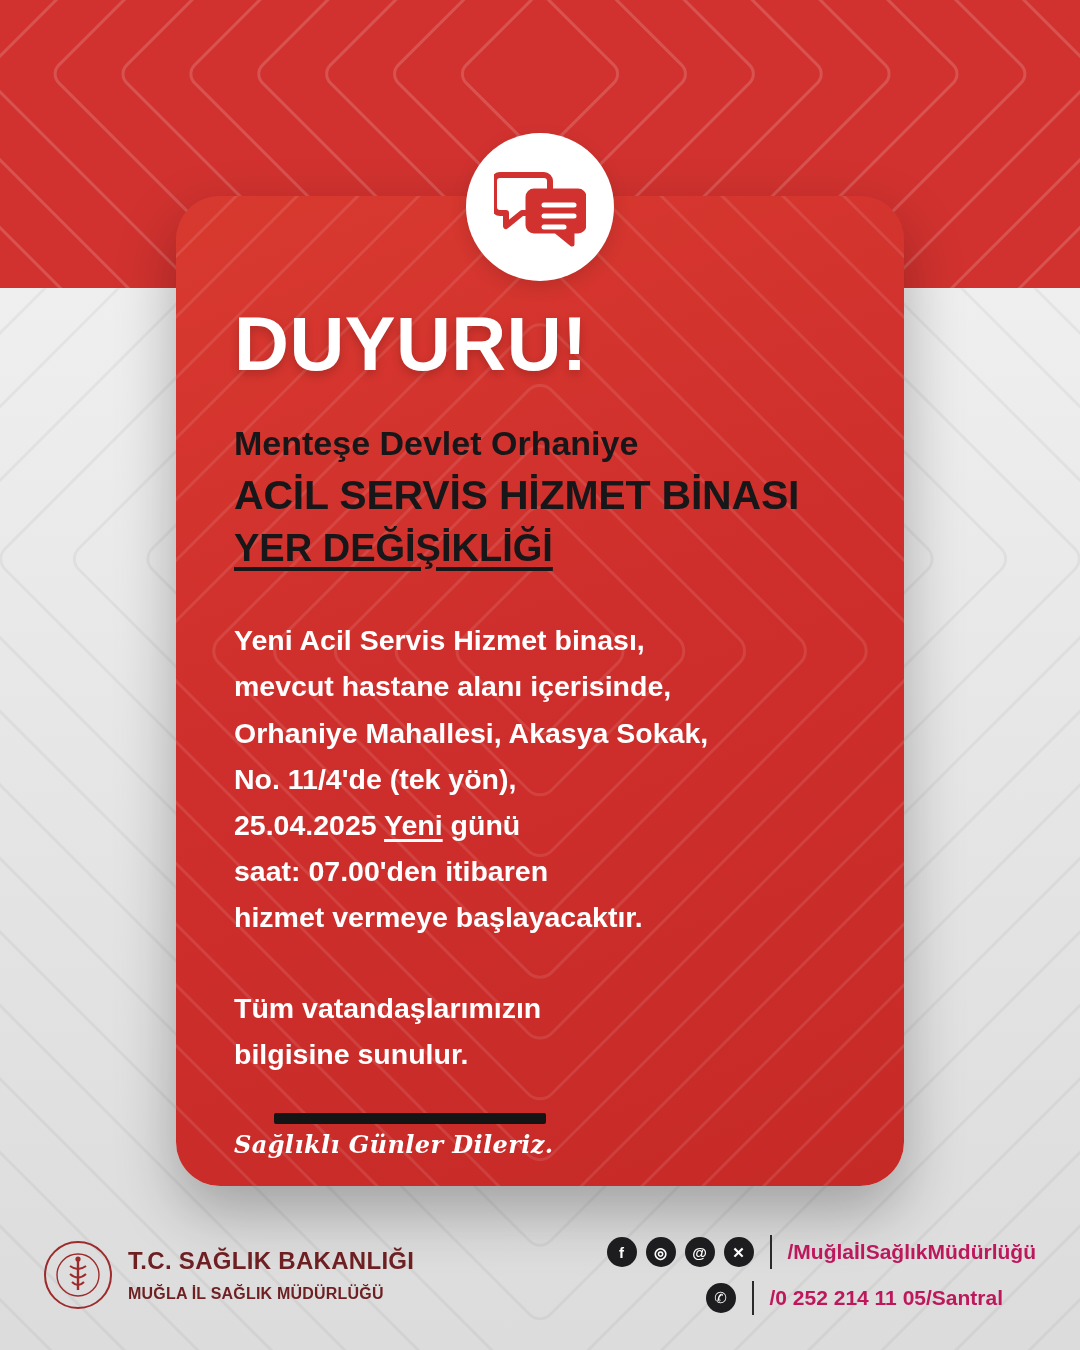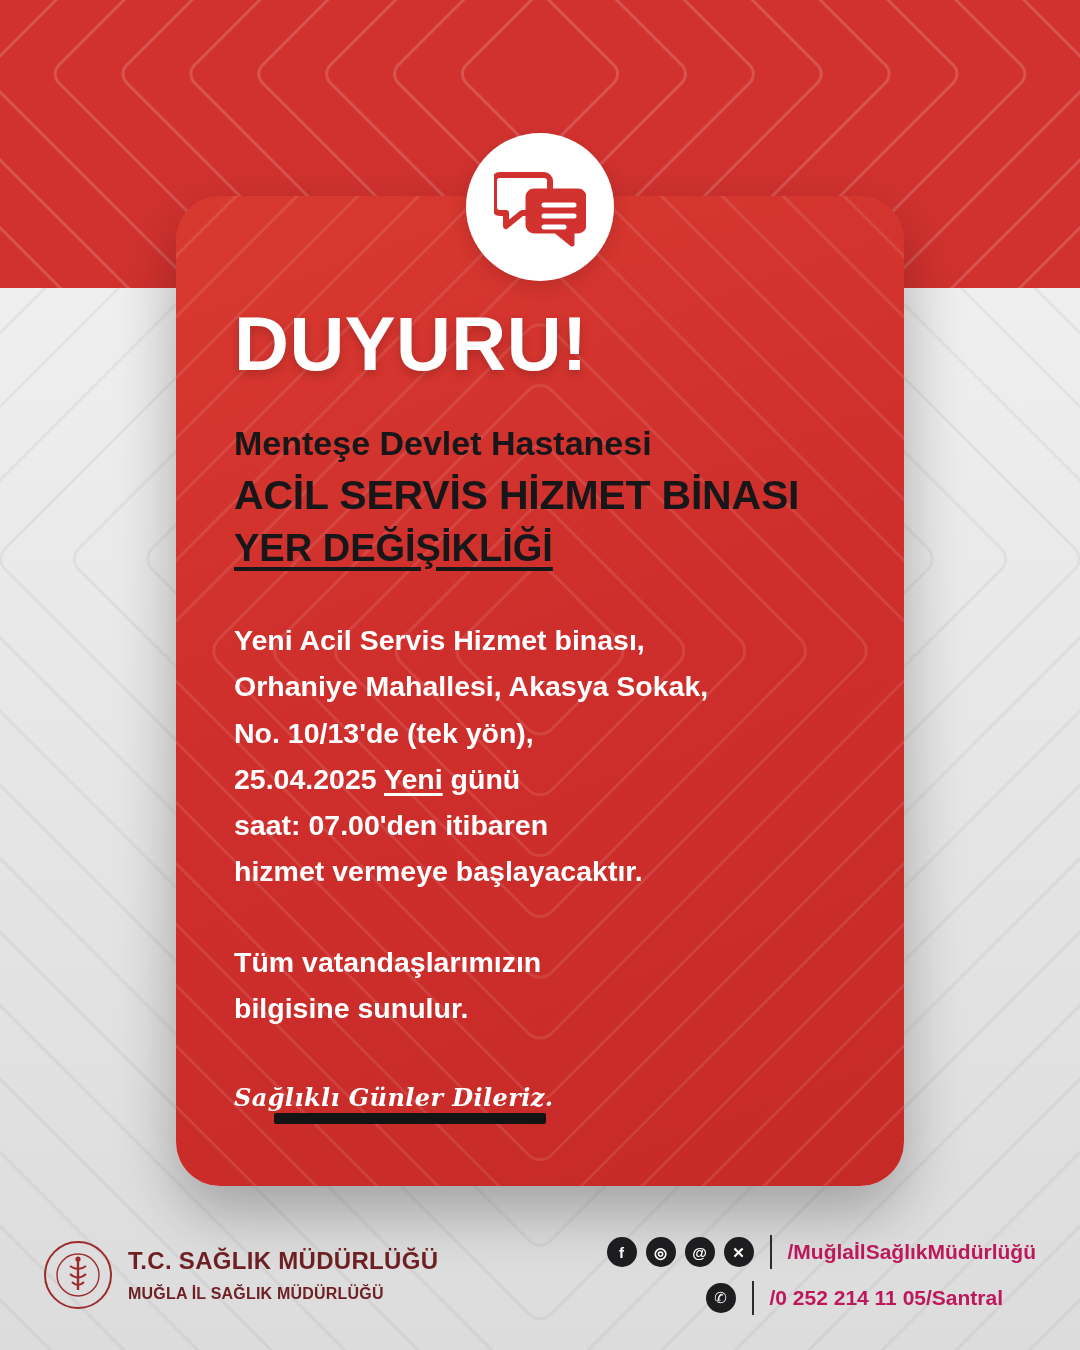--- a/index.html
+++ b/index.html
@@ -336,28 +336,29 @@
     <div class="card-chev" style="width: 646px; height: 646px;"></div>
     <div class="card-chev" style="width: 560px; height: 560px;"></div>
     <div class="card-chev" style="width: 474px; height: 474px;"></div>
     <div class="card-chev" style="width: 388px; height: 388px;"></div>
     <div class="card-chev" style="width: 302px; height: 302px;"></div>
     <div class="card-chev" style="width: 216px; height: 216px;"></div>
     <div class="card-chev" style="width: 130px; height: 130px;"></div>
   <div class="card-content">
     <div class="title-duyuru">DUYURU!</div>
 
-    <div class="sub-hospital">Menteşe Devlet Hastanesi</div>
+    <div class="sub-hospital">Menteşe Devlet Orhaniye</div>
     <div class="sub-main">ACİL SERVİS HİZMET BİNASI</div>
     <div class="sub-underline">YER DEĞİŞİKLİĞİ</div>
 
     <div class="body-text">
       <div>Yeni Acil Servis Hizmet binası,</div>
+      <div>mevcut hastane alanı içerisinde,</div>
       <div>Orhaniye Mahallesi, Akasya Sokak,</div>
-      <div>No. 10/13'de (tek yön),</div>
+      <div>No. 11/4'de (tek yön),</div>
       <div>
         <span>25.04.2025 </span><span class="u">Yeni</span><span> günü</span>
       </div>
       <div>saat: 07.00'den itibaren</div>
       <div>hizmet vermeye başlayacaktır.</div>
     </div>
 
     <div class="closing">
       <div>Tüm vatandaşlarımızın</div>
       <div>bilgisine sunulur.</div>
@@ -386,21 +387,21 @@
       <svg width="46" height="46" viewBox="0 0 46 46" aria-hidden="true">
         <circle cx="23" cy="23" r="21" fill="none" stroke="#9d2b2b" stroke-width="1.4"></circle>
         <line x1="23" y1="8" x2="23" y2="38" stroke="#9d2b2b" stroke-width="2.4"></line>
         <path d="M15 14 q8 6 16 0" fill="none" stroke="#9d2b2b" stroke-width="2"></path>
         <path d="M15 22 q8 7 16 0" fill="none" stroke="#9d2b2b" stroke-width="2"></path>
         <path d="M17 30 q6 6 12 0" fill="none" stroke="#9d2b2b" stroke-width="2"></path>
         <circle cx="23" cy="7" r="2.6" fill="#9d2b2b"></circle>
       </svg>
     </div>
     <div class="moh-text">
-      <div class="line1">T.C. SAĞLIK MÜDÜRLÜĞÜ</div>
+      <div class="line1">T.C. SAĞLIK BAKANLIĞI</div>
       <div class="line2">MUĞLA İL SAĞLIK MÜDÜRLÜĞÜ</div>
     </div>
   </div>
 
   <div class="footer-right">
     <div class="footer-row">
       <div class="social-icons">
         <span class="sicon">f</span>
         <span class="sicon">◎</span>
         <span class="sicon">@</span>

